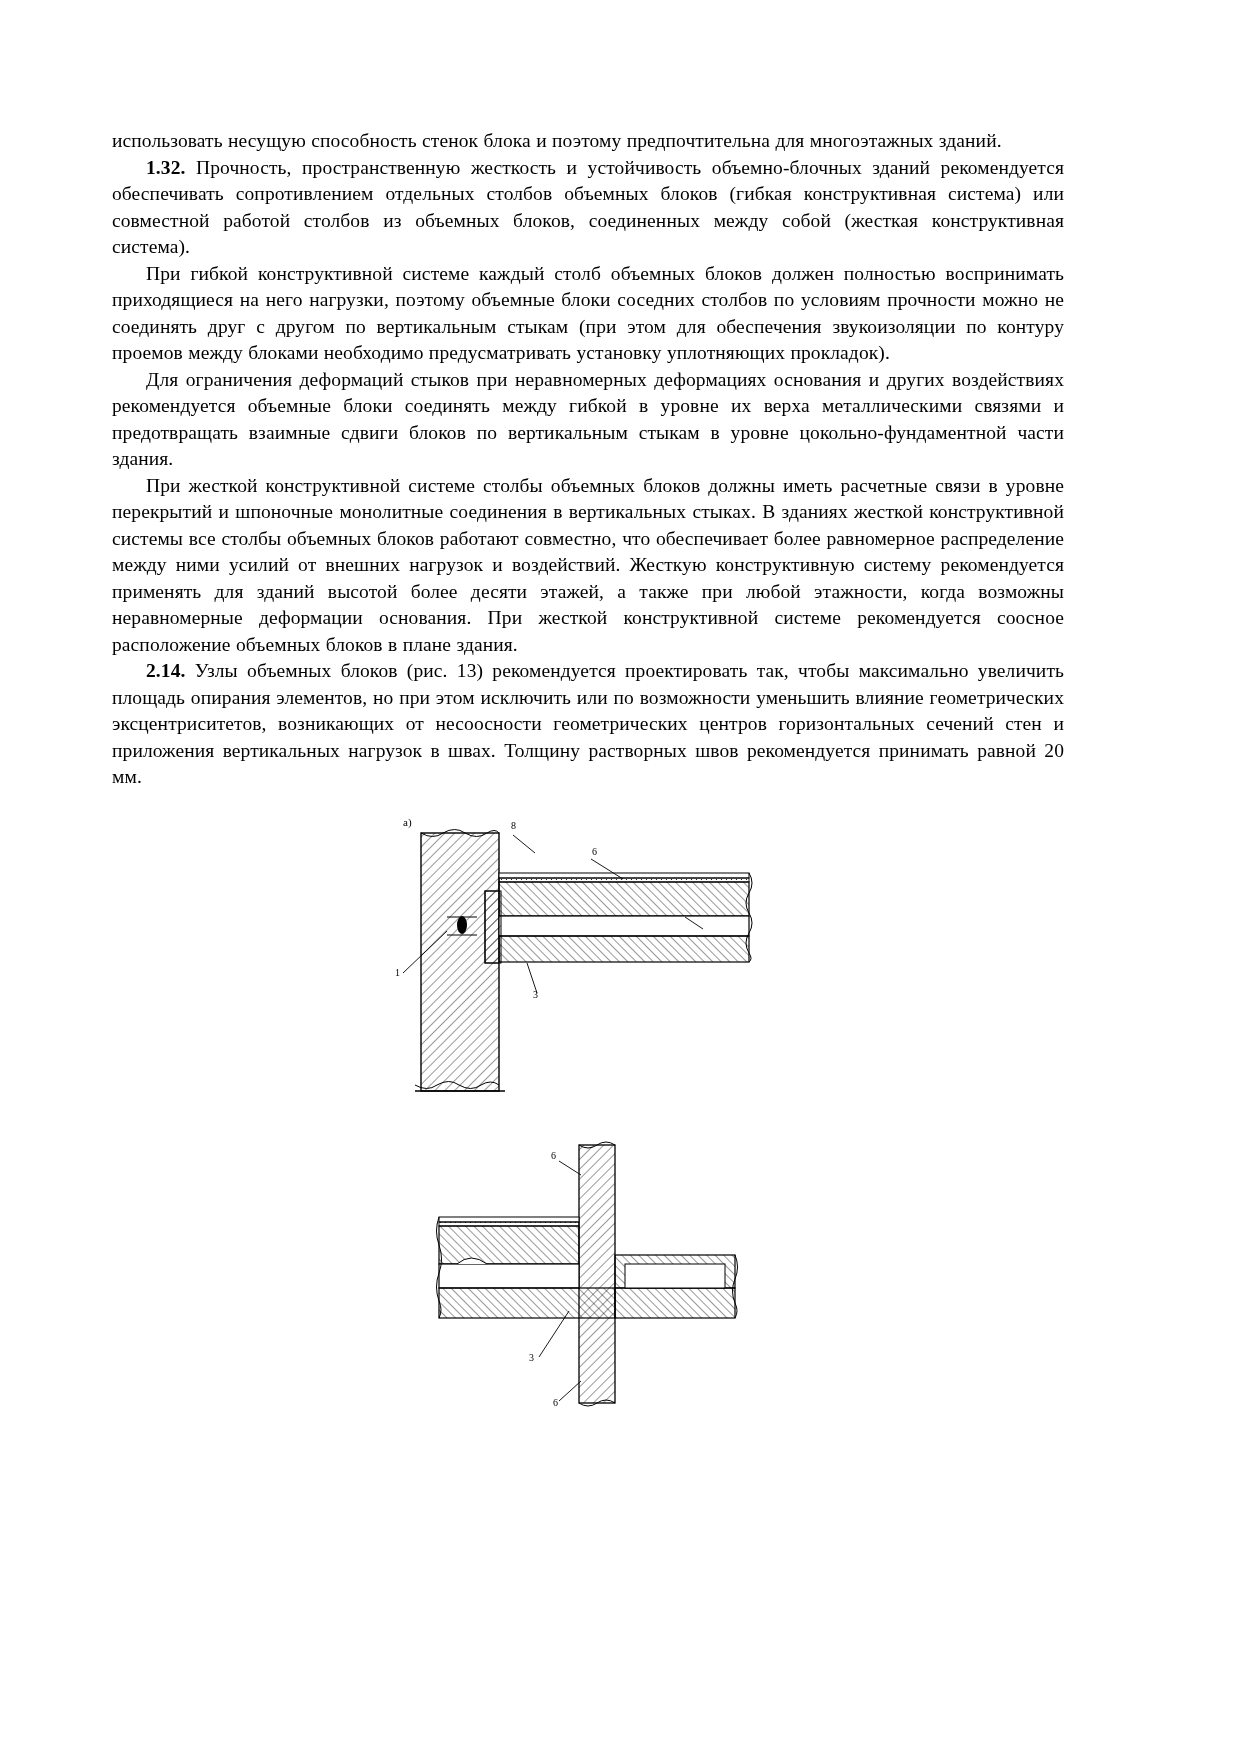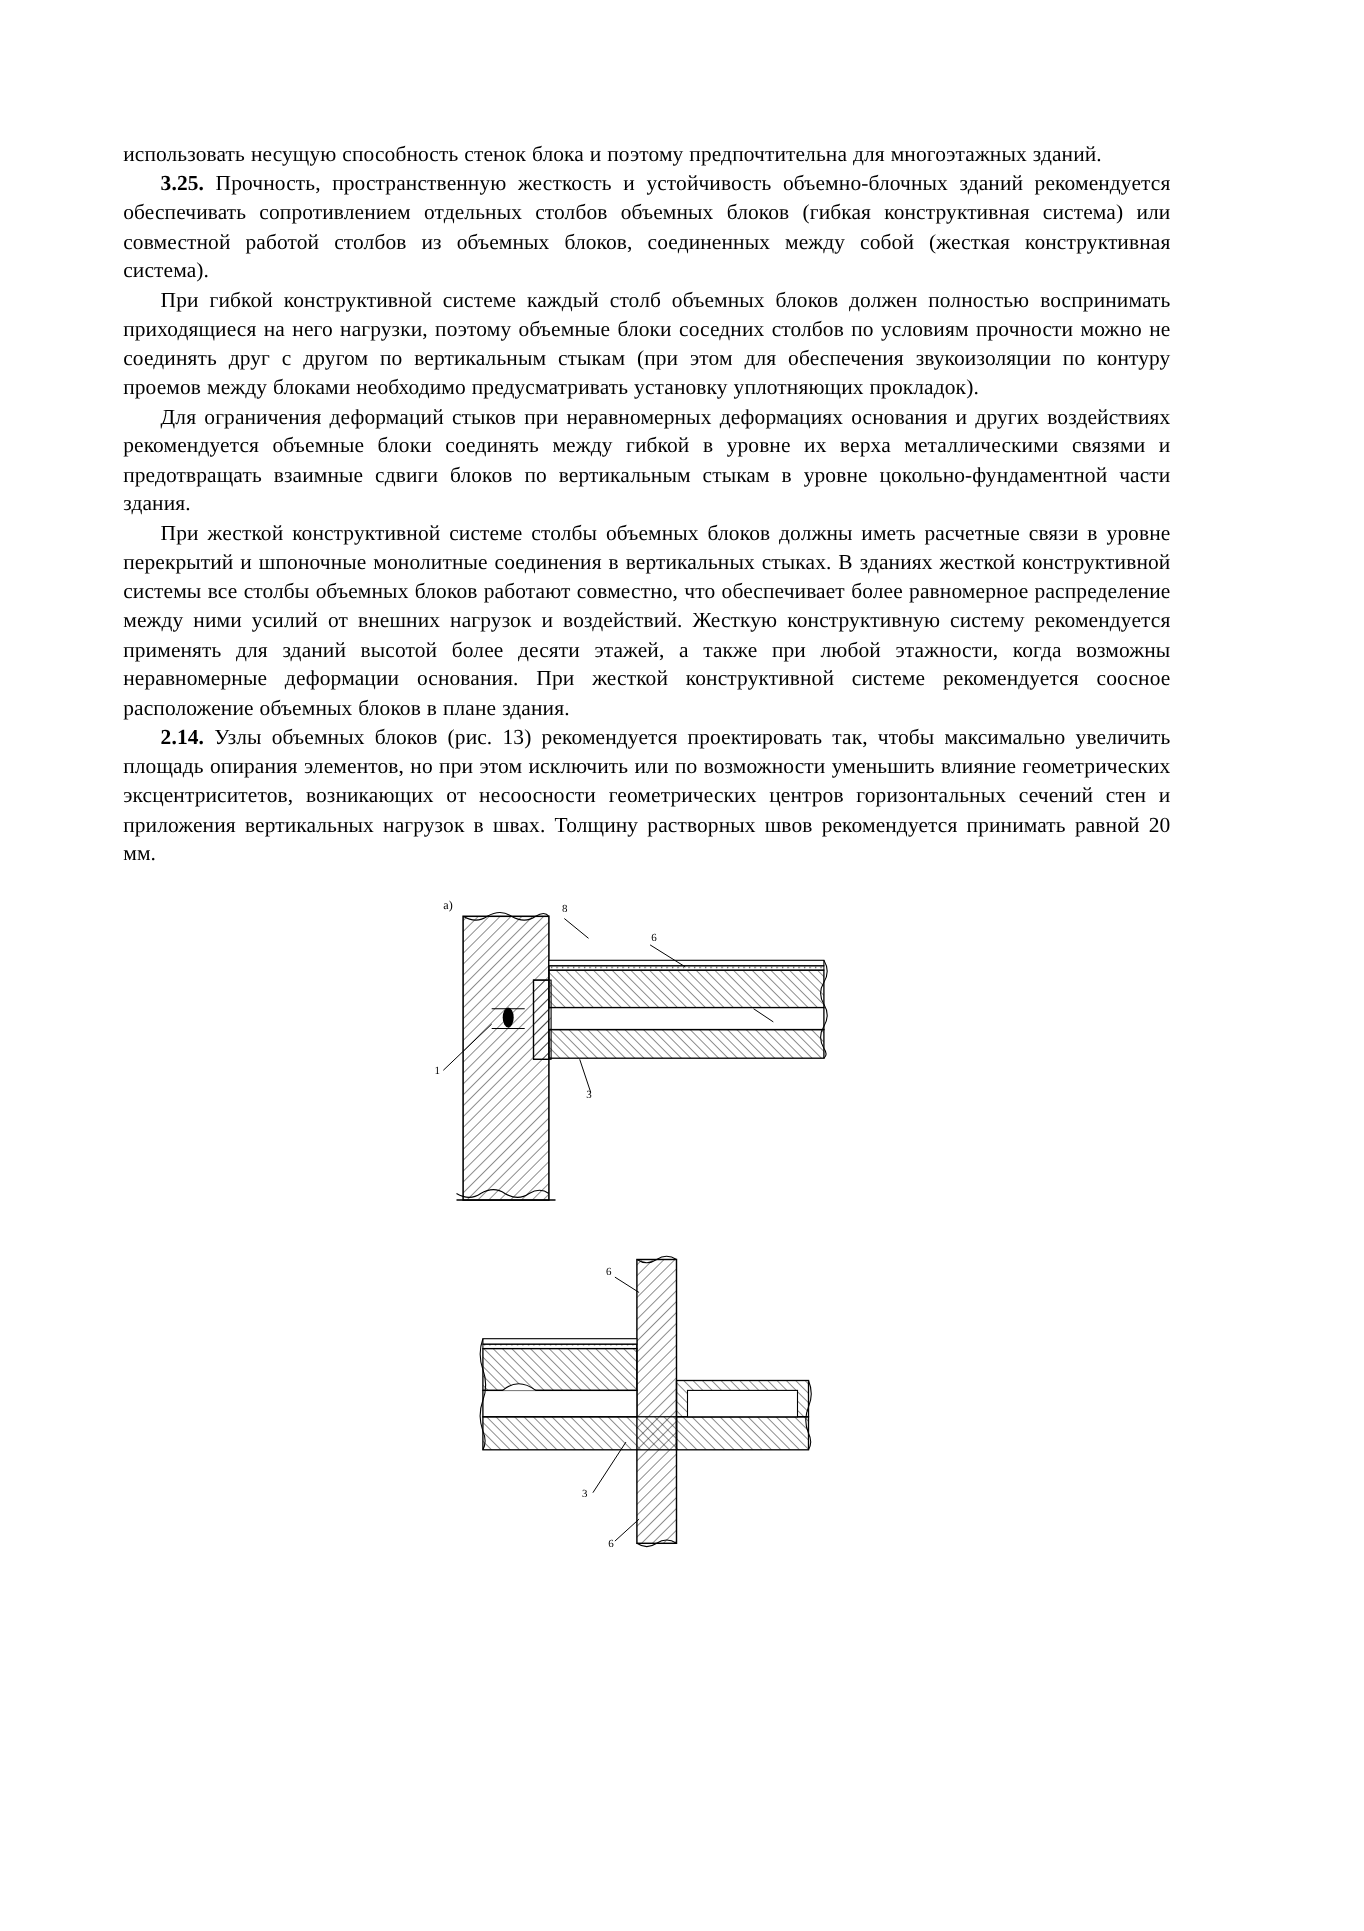--- a/index.html
+++ b/index.html
@@ -49,21 +49,21 @@
   .fig-a { margin-left: 14px; }
   .fig-b { margin-top: 18px; margin-left: 22px; }
 </style>
 </head>
 <body>
 
 <div class="page">
 
   <p class="para">использовать несущую способность стенок блока и поэтому предпочтительна для многоэтажных зданий.</p>
 
-  <p class="para indent"><span class="num">3.25.</span> <span>Прочность, пространственную жесткость и устойчивость объемно-блочных зданий рекомендуется обеспечивать сопротивлением отдельных столбов объемных блоков (гибкая конструктивная система) или совместной работой столбов из объемных блоков, соединенных между собой (жесткая конструктивная система).</span></p>
+  <p class="para indent"><span class="num">1.32.</span> <span>Прочность, пространственную жесткость и устойчивость объемно-блочных зданий рекомендуется обеспечивать сопротивлением отдельных столбов объемных блоков (гибкая конструктивная система) или совместной работой столбов из объемных блоков, соединенных между собой (жесткая конструктивная система).</span></p>
 
   <p class="para indent">При гибкой конструктивной системе каждый столб объемных блоков должен полностью воспринимать приходящиеся на него нагрузки, поэтому объемные блоки соседних столбов по условиям прочности можно не соединять друг с другом по вертикальным стыкам (при этом для обеспечения звукоизоляции по контуру проемов между блоками необходимо предусматривать установку уплотняющих прокладок).</p>
 
   <p class="para indent">Для ограничения деформаций стыков при неравномерных деформациях основания и других воздействиях рекомендуется объемные блоки соединять между гибкой в уровне их верха металлическими связями и предотвращать взаимные сдвиги блоков по вертикальным стыкам в уровне цокольно-фундаментной части здания.</p>
 
   <p class="para indent">При жесткой конструктивной системе столбы объемных блоков должны иметь расчетные связи в уровне перекрытий и шпоночные монолитные соединения в вертикальных стыках. В зданиях жесткой конструктивной системы все столбы объемных блоков работают совместно, что обеспечивает более равномерное распределение между ними усилий от внешних нагрузок и воздействий. Жесткую конструктивную систему рекомендуется применять для зданий высотой более десяти этажей, а также при любой этажности, когда возможны неравномерные деформации основания. При жесткой конструктивной системе рекомендуется соосное расположение объемных блоков в плане здания.</p>
 
   <p class="para indent"><span class="num">2.14.</span> <span>Узлы объемных блоков (рис. 13) рекомендуется проектировать так, чтобы максимально увеличить площадь опирания элементов, но при этом исключить или по возможности уменьшить влияние геометрических эксцентриситетов, возникающих от несоосности геометрических центров горизонтальных сечений стен и приложения вертикальных нагрузок в швах. Толщину растворных швов рекомендуется принимать равной 20 мм.</span></p>
 
   <div class="figure-block">

